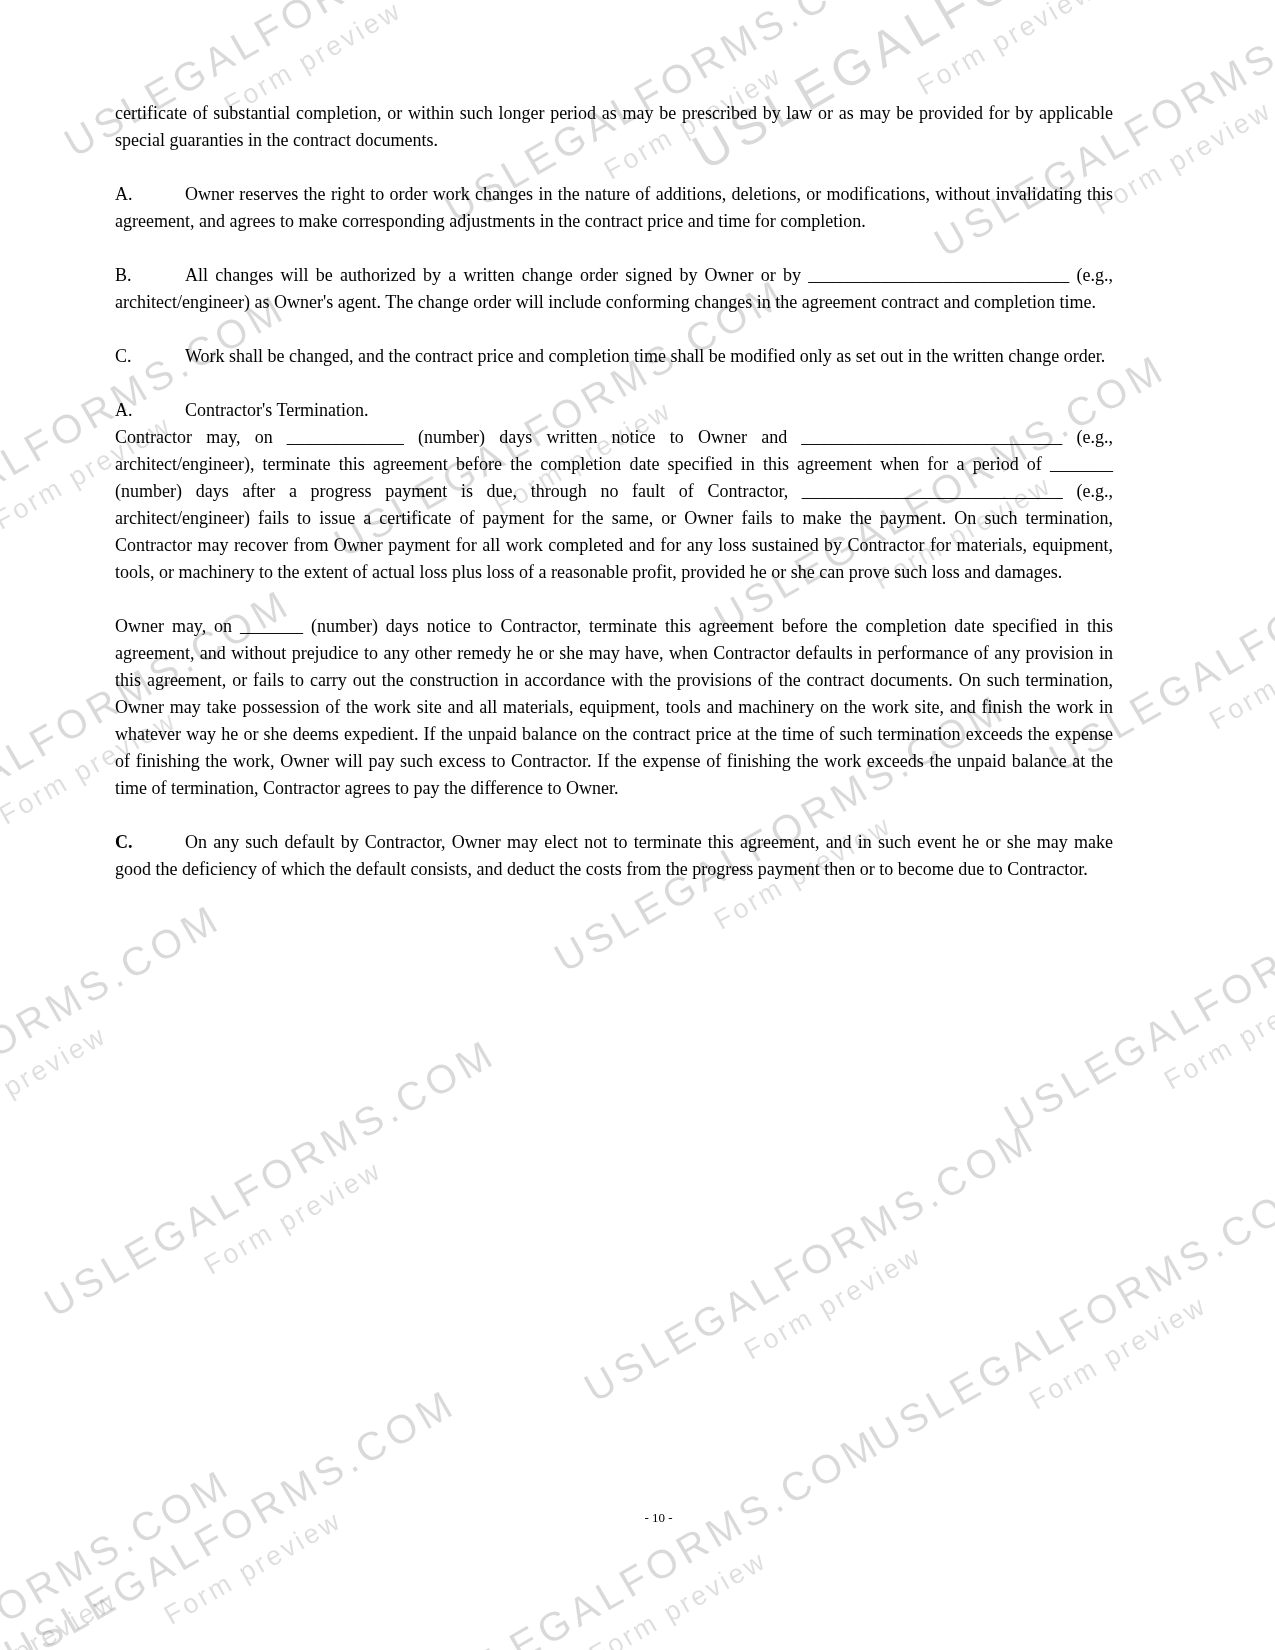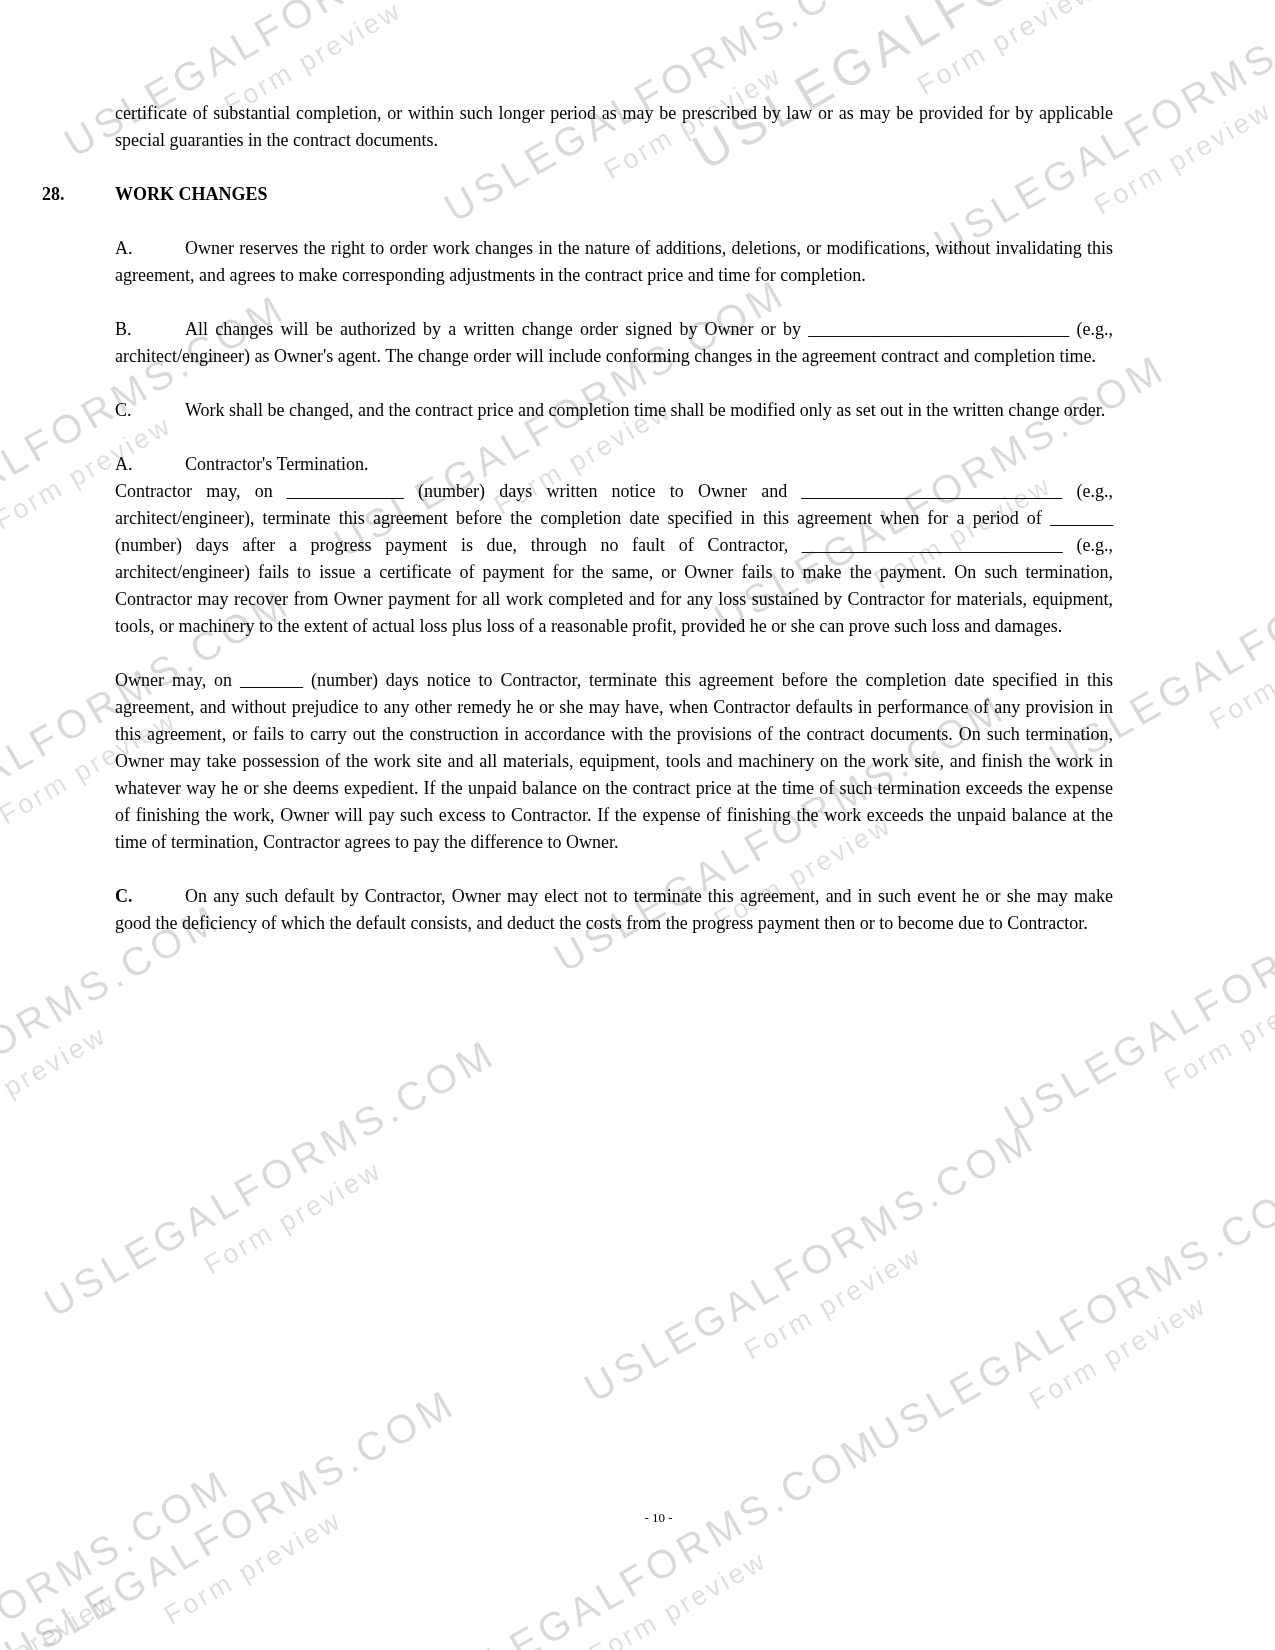--- a/index.html
+++ b/index.html
@@ -157,21 +157,20 @@
     <div class="wm" style="left:15px;top:1625px">
         <span class="wm-brand">USLEGALFORMS.COM</span>
         <span class="wm-preview">Form preview</span>
       </div>
   </div>
 
   <div class="content">
 
     <p class="para">certificate of substantial completion, or within such longer period as may be prescribed by law or as may be provided for by applicable special guaranties in the contract documents.</p>
 
-    <div class="sec-head"><span class="sec-num">28.</span><span>WORK CHANGES</span></div>
 
     <p class="para"><span class="plabel">A.</span><span>Owner reserves the right to order work changes in the nature of additions, deletions, or modifications, without invalidating this agreement, and agrees to make corresponding adjustments in the contract price and time for completion.</span></p>
 
     <p class="para"><span class="plabel">B.</span><span>All changes will be authorized by a written change order signed by Owner or by _____________________________ (e.g., architect/engineer) as Owner's agent. The change order will include conforming changes in the agreement contract and completion time.</span></p>
 
     <p class="para"><span class="plabel">C.</span><span>Work shall be changed, and the contract price and completion time shall be modified only as set out in the written change order.</span></p>
 
 
 
     <div class="sub-head"><span class="plabel">A.</span><span>Contractor's Termination.</span></div>

